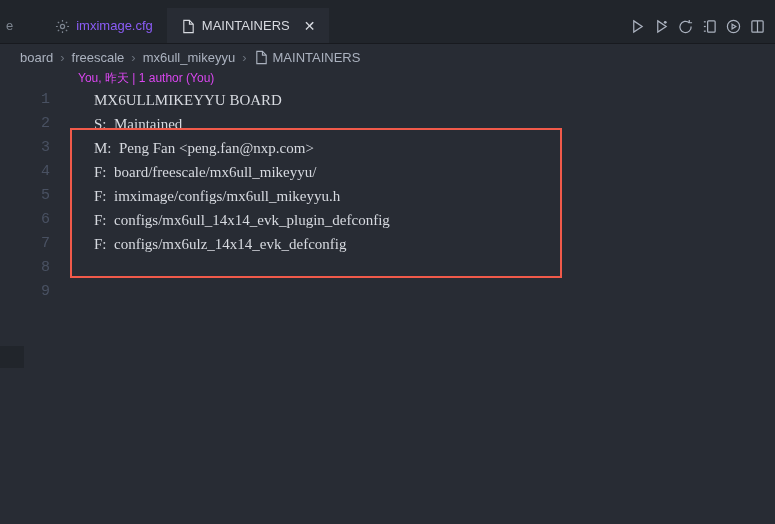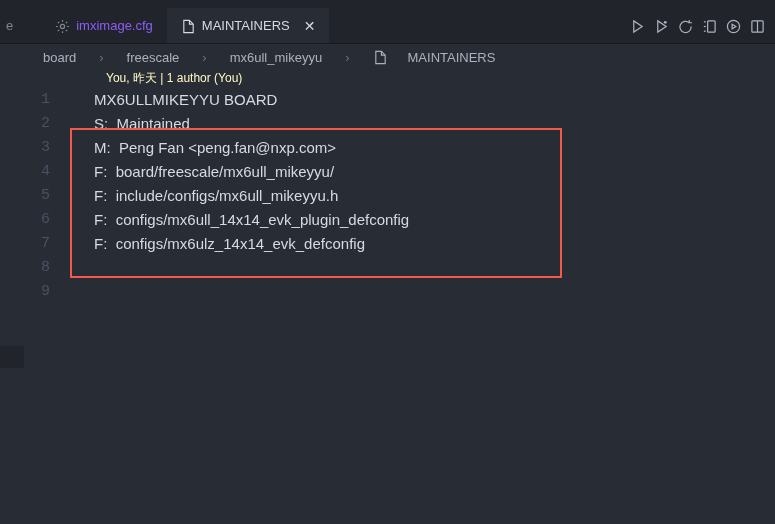--- a/index.html
+++ b/index.html
@@ -53,49 +53,49 @@
       align-items: center;
       gap: 9px;
       padding-right: 10px;
     }
     .right-icons span { color: #abb2bf; cursor: pointer; }
     .right-icons svg { stroke: #abb2bf; }
     .breadcrumb {
       display: flex;
       align-items: center;
       height: 26px;
-      padding-left: 43px;
+      padding-left: 20px;
       font-size: 13px;
       color: #abb2bf;
-      gap: 20px;
+      gap: 4px;
     }
     .breadcrumb .sep { color: #6b727d; margin: 0 3px; }
     .breadcrumb .crumb { color: #abb2bf; }
     .codelens {
       font-size: 12px;
-      color: #fef9c3;
-      padding-left: 106px;
+      color: #d946ef;
+      padding-left: 78px;
       height: 18px;
     }
     .editor-area {
       display: flex;
       position: relative;
     }
     .gutter {
       width: 72px;
       text-align: right;
       color: #495162;
       font-family: 'Consolas','Courier New',monospace;
       font-size: 15px;
       line-height: 24px;
       padding-right: 22px;
       user-select: none;
     }
     .code {
-      font-family: Liberation Sans, sans-serif;
+      font-family: Liberation Serif, serif;
       font-size: 15px;
       line-height: 24px;
       color: #d7dae0;
       padding-left: 22px;
       position: relative;
     }
     .code-line { height: 24px; white-space: pre; }
     .red-box {
       position: absolute;
       border: 2px solid #f15a4a;
@@ -212,21 +212,21 @@
     <div>6</div>
     <div>7</div>
     <div>8</div>
     <div>9</div>
   </div>
   <div class="code">
     <div class="code-line">MX6ULLMIKEYYU BOARD</div>
     <div class="code-line">S:  Maintained</div>
     <div class="code-line">M:  Peng Fan &lt;peng.fan@nxp.com&gt;</div>
     <div class="code-line">F:  board/freescale/mx6ull_mikeyyu/</div>
-    <div class="code-line">F:  include/configs/mx6ull_mikeyyu.h</div>
+    <div class="code-line">F:  imximage/configs/mx6ull_mikeyyu.h</div>
     <div class="code-line">F:  configs/mx6ull_14x14_evk_plugin_defconfig</div>
     <div class="code-line">F:  configs/mx6ulz_14x14_evk_defconfig</div>
     <div class="code-line"></div>
   </div>
 </div>
 
 <div class="red-box"></div>
 <div class="left-sliver"></div>
 
 </body></html>

